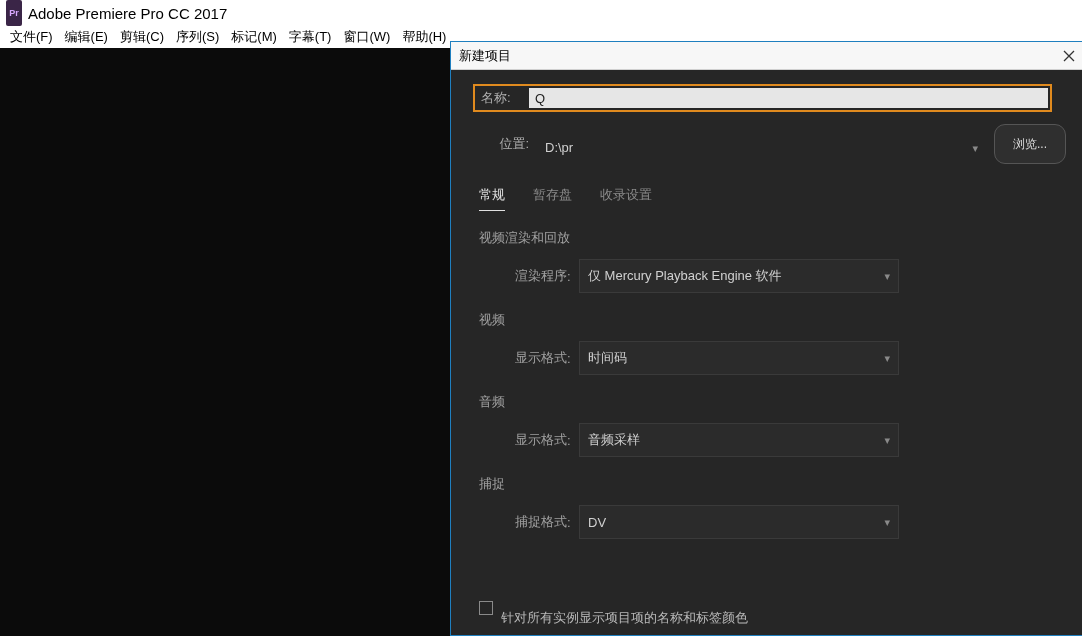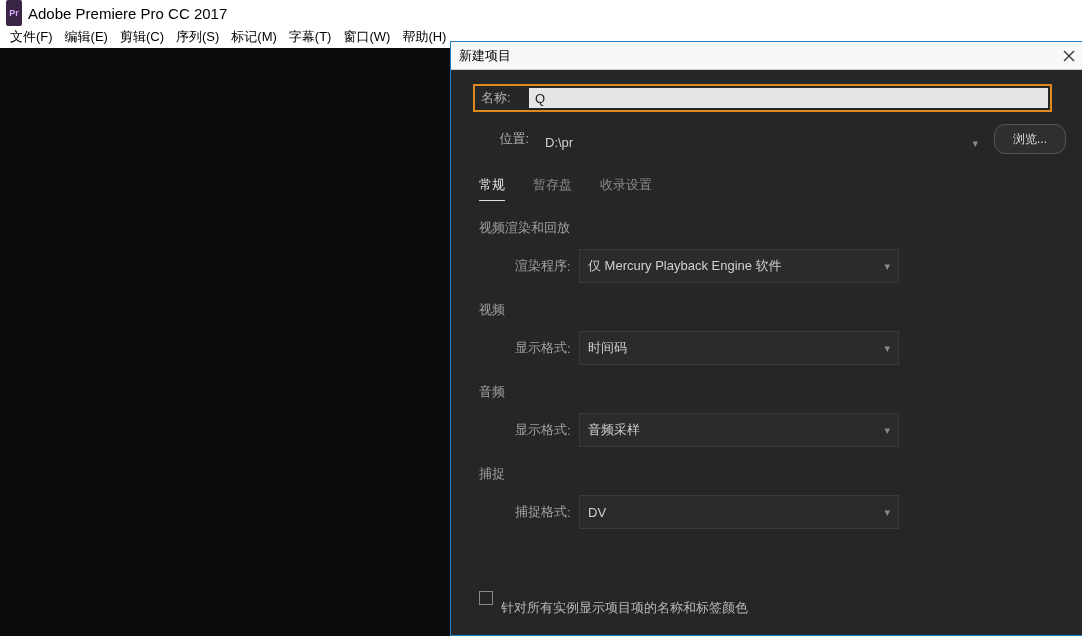--- a/index.html
+++ b/index.html
@@ -62,21 +62,21 @@
     font-size: 13px;
     color: #222;
     outline: none;
   }
 
   .loc-row { display: flex; align-items: center; margin-top: 12px; gap: 8px; }
   .loc-label { width: 56px; text-align: right; color: #b0b0b0; }
   .loc-value-wrap { flex: 1; display: flex; align-items: flex-end; justify-content: space-between; height: 22px; padding: 0 8px; color: #d0d0d0; }
   .loc-value-wrap .chev { color: #8a8a8a; font-size: 11px; }
   .browse-btn {
-    height: 30px;
+    height: 40px;
     padding: 0 18px;
     background: #2f2f2f;
     border: 1px solid #555;
     border-radius: 11px;
     color: #ddd;
     font-size: 12px;
     display: flex; align-items: center;
     cursor: pointer;
   }
 

